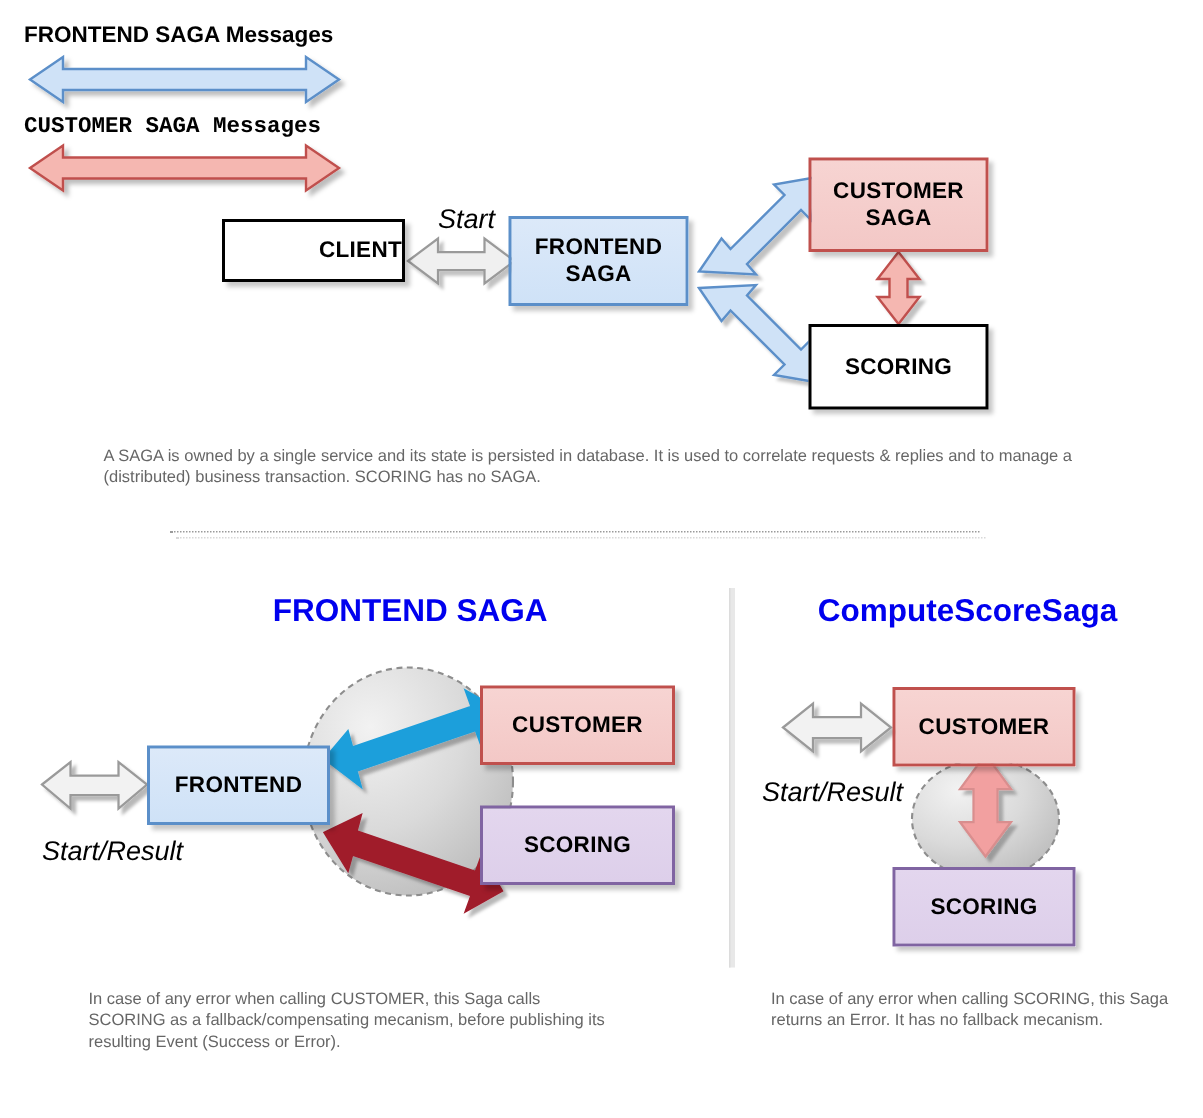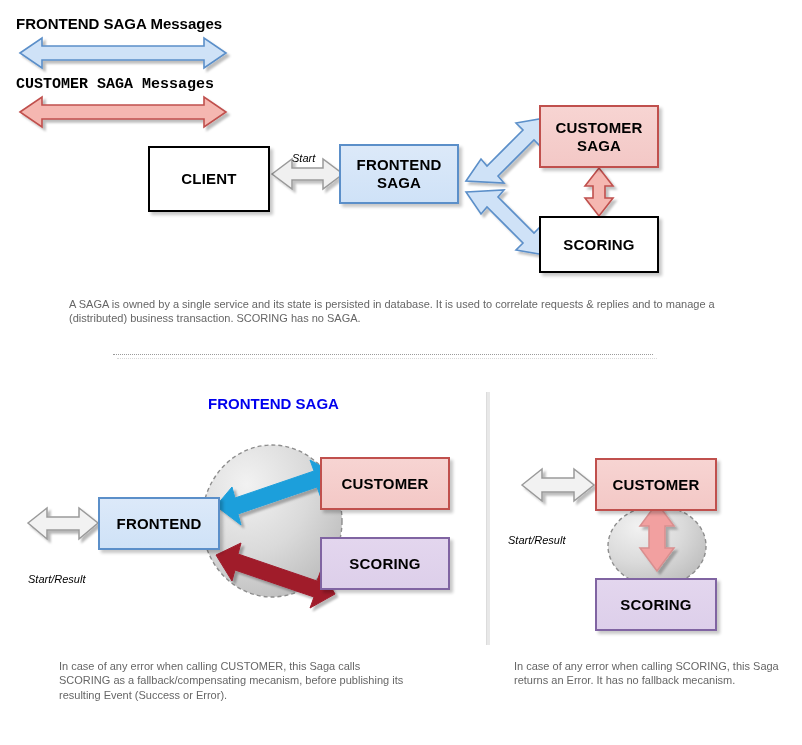--- a/index.html
+++ b/index.html
@@ -59,34 +59,33 @@
 
   
   .para {
     position: absolute;
     font-size: 11px;
     line-height: 1.30;
     color: #666666;
   }
   .section-title {
     position: absolute;
-    font-size: 15px;
+    font-size: 21px;
     font-weight: bold;
     color: #0000ee;
     text-align: center;
     line-height: 1.25;
     white-space: nowrap;
   }
   .ital-label {
     position: absolute;
     font-style: italic;
-    font-size: 11px;
+    font-size: 18px;
     color: #000000;
     white-space: nowrap;
-    margin-top: 16px;
   }
 
   
   .h-divider {
     position: absolute;
     border-top: 1px dotted #9a9a9a;
   }
   .h-divider-shadow {
     position: absolute;
     border-top: 1px dotted #d8d8d8;
@@ -137,21 +136,21 @@
 
   <g>
     <polygon points="466,192 504,190 498,197 534,233 541,226 545,255 516,250 523,243 487,207 481,214" fill="#cfe2f7" stroke="#5b8fc9" stroke-width="1.6" filter="url(#sh2)"></polygon>
   </g>
 
   <g>
     <polygon points="599,168 613,186 605,186 605,198 613,198 599,216 585,198 593,198 593,186 585,186" fill="#f5b7b1" stroke="#c0504d" stroke-width="1.6" filter="url(#sh2)"></polygon>
   </g>
 </svg>
 
-<div class="node node-white" style="left:148px; top:146px; width:122px; height:66px;">
+<div class="node node-white" style="left:148px; top:146px; width:122px; height:42px;justify-content:flex-end;">
   <span>CLIENT</span>
 </div>
 
 <div class="abs ital-label" style="left:292px; top:136px;">Start</div>
 
 <div class="node node-blue" style="left:339px; top:144px; width:120px; height:60px; flex-direction:column;">
   <span>FRONTEND</span>
   <span>SAGA</span>
 </div>
 
@@ -216,20 +215,21 @@
   <span>SCORING</span>
 </div>
 
 <div class="ital-label" style="left:28px; top:557px;">Start/Result</div>
 
 <div class="para" style="left:59px; top:659px; width:348px;">In case of any error when calling CUSTOMER, this Saga calls SCORING as a fallback/compensating mecanism, before publishing its resulting Event (Success or Error).</div>
 
 <div class="v-divider" style="left:486px; top:392px; height:253px;"></div>
 
 <div class="section-title" style="left:500px; top:395px; width:290px;">
+  <div>ComputeScoreSaga</div>
 </div>
 
 <svg class="abs" style="left:607px; top:505px;" width="105" height="85">
   <defs>
     <radialGradient id="circGrad2" cx="32%" cy="26%" r="82%">
       <stop offset="0%" stop-color="#f2f2f2"></stop>
       <stop offset="55%" stop-color="#dadada"></stop>
       <stop offset="100%" stop-color="#bdbdbd"></stop>
     </radialGradient>
   </defs>

